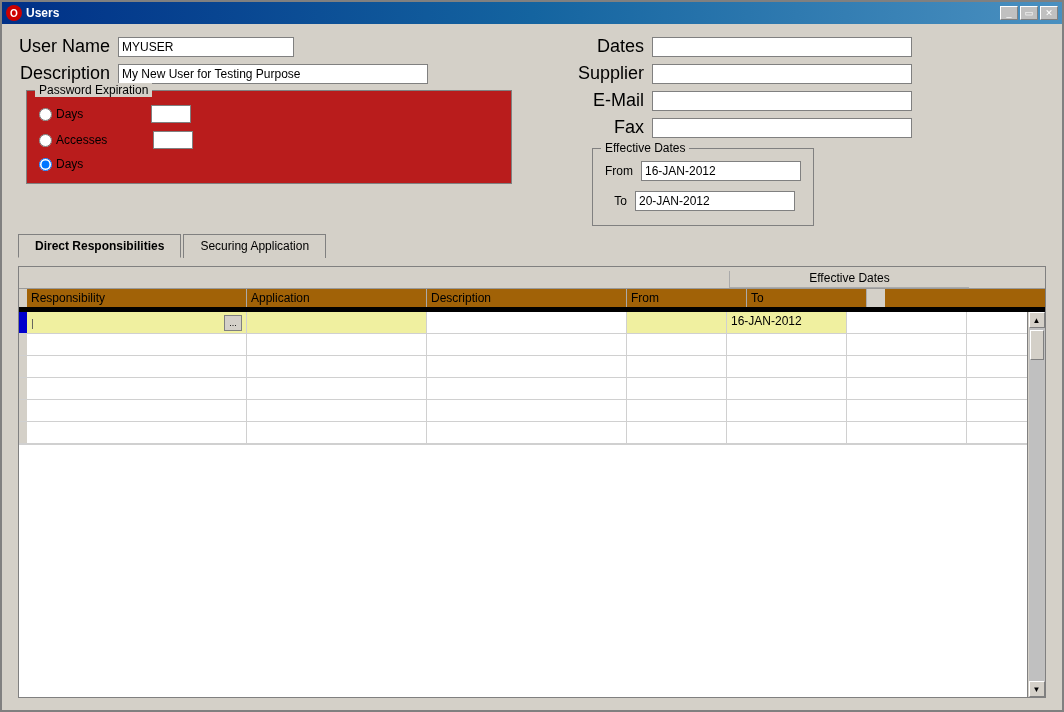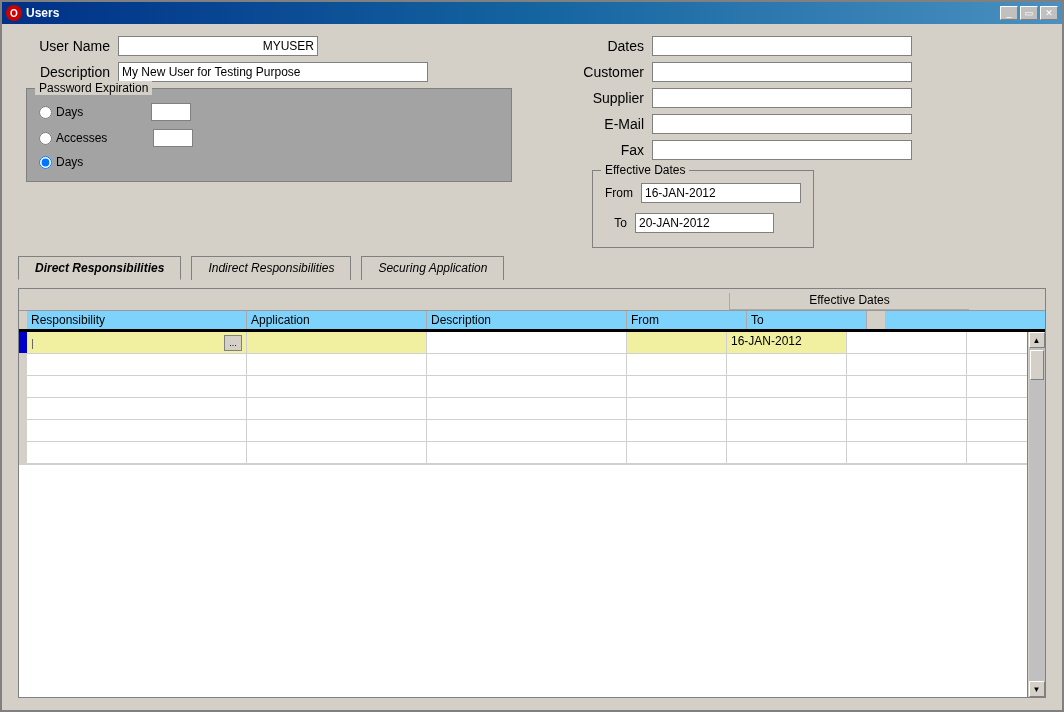--- a/index.html
+++ b/index.html
@@ -100,48 +100,47 @@
     .form-row {
       display: flex;
       align-items: center;
       margin-bottom: 6px;
     }
 
     .form-label {
       text-align: right;
       padding-right: 8px;
       color: #000;
-      font-size: 14px;
+      font-size: 18px;
       min-width: 100px;
     }
 
     .form-input {
       border: 1px solid #808080;
       background: white;
       height: 20px;
       padding: 1px 3px;
       font-size: 12px;
       outline: none;
     }
 
     .form-input-wide {
-      width: 200px;
-      text-align: right;
+      width: 176px;
     }
 
     .form-input-right {
       width: 260px;
     }
 
     .password-expiration-group {
       border: 1px solid #808080;
       padding: 8px 12px 8px 12px;
       margin-top: 4px;
       position: relative;
-      background: #a3a3a3;
+      background: #b91c1c;
     }
 
     .group-legend {
       position: absolute;
       top: -8px;
       left: 8px;
       background: #d4d0c8;
       padding: 0 4px;
       font-size: 12px;
     }
@@ -185,22 +184,21 @@
       padding: 0 4px;
       font-size: 12px;
     }
 
     .tabs-section {
       flex-shrink: 0;
     }
 
     .tabs-row {
       display: flex;
-      gap: 8px;
-      font-style: italic;
+      gap: 0;
     }
 
     .tab {
       padding: 4px 16px;
       border: 1px solid #808080;
       border-bottom: none;
       background: #d4d0c8;
       cursor: pointer;
       font-size: 12px;
       margin-right: 2px;
@@ -314,24 +312,20 @@
           </div>
         </div>
       </div>
 
       <div class="form-right">
         <div class="form-row">
           <label class="form-label">Dates</label>
           <input class="form-input form-input-right" type="text" style="">
         </div>
         <div class="form-row">
-          <label class="form-label">Customer</label>
-          <input class="form-input form-input-right" type="text" style="">
-        </div>
-        <div class="form-row">
           <label class="form-label">Supplier</label>
           <input class="form-input form-input-right" type="text" style="">
         </div>
         <div class="form-row">
           <label class="form-label">E-Mail</label>
           <input class="form-input form-input-right" type="text" style="">
         </div>
         <div class="form-row">
           <label class="form-label">Fax</label>
           <input class="form-input form-input-right" type="text" style="">
@@ -340,54 +334,51 @@
         <div style="margin-top:6px; margin-left:40px;">
           <div class="effective-dates-group">
             <span class="effective-dates-legend">Effective Dates</span>
             <div style="display:flex; flex-direction:column; gap:4px; padding-top:4px;">
               <div class="form-row">
                 <label style="min-width:30px; text-align:right; padding-right:8px;">From</label>
                 <input class="form-input" style="width: 160px;" type="text" value="16-JAN-2012">
               </div>
               <div class="form-row">
                 <label style="min-width:30px; text-align:right; padding-right:8px;">To</label>
-                <input class="form-input" style="width: 139px;" type="text" value="20-JAN-2012">
+                <input class="form-input" style="width: 160px;" type="text" value="20-JAN-2012">
               </div>
             </div>
           </div>
         </div>
       </div>
     </div>
 
     <div class="tabs-section">
       <div class="tabs-row">
         <div class="tab active">
           <span>Direct Responsibilities</span>
-        </div>
-        <div class="tab">
-          <span>Indirect Responsibilities</span>
         </div>
         <div class="tab">
           <span>Securing Application</span>
         </div>
       </div>
     </div>
 
     <div class="tab-content" style="flex:1; overflow:hidden; display:flex; flex-direction:column;">
       <div class="tab-panel">
 
         <div style="display:flex; padding: 4px 0 0 0; background:#d4d0c8; border-bottom: 1px solid #999;">
           <div style="width:230px; padding-left:4px; font-size:12px;"></div>
           <div style="width:180px; font-size:12px;"></div>
           <div style="width:200px; font-size:12px;"></div>
           <div style="width:100px; font-size:12px;"></div>
           <div style="width:240px; text-align:center; font-size:12px; border-left:1px solid #aaa; border-bottom:1px solid #aaa; padding-bottom:2px;">Effective Dates</div>
         </div>
 
-        <div style="display:flex; background:#7dd3fc; border-bottom:3px solid #000000;">
+        <div style="display:flex; background:#a16207; border-bottom:5px solid #000000;">
           <div style="width:8px; background:#d4d0c8; flex-shrink:0;"></div>
           <div style="width:220px; padding:2px 4px; font-size:12px; border-right:1px solid #aaa;">Responsibility</div>
           <div style="width:180px; padding:2px 4px; font-size:12px; border-right:1px solid #aaa;">Application</div>
           <div style="width:200px; padding:2px 4px; font-size:12px; border-right:1px solid #aaa;">Description</div>
           <div style="width:120px; padding:2px 4px; font-size:12px; border-right:1px solid #aaa;">From</div>
           <div style="width:120px; padding:2px 4px; font-size:12px; border-right:1px solid #aaa;">To</div>
           <div style="width:18px; background:#d4d0c8;"></div>
         </div>
 
         <div style="display:flex; flex:1; overflow:hidden;">

